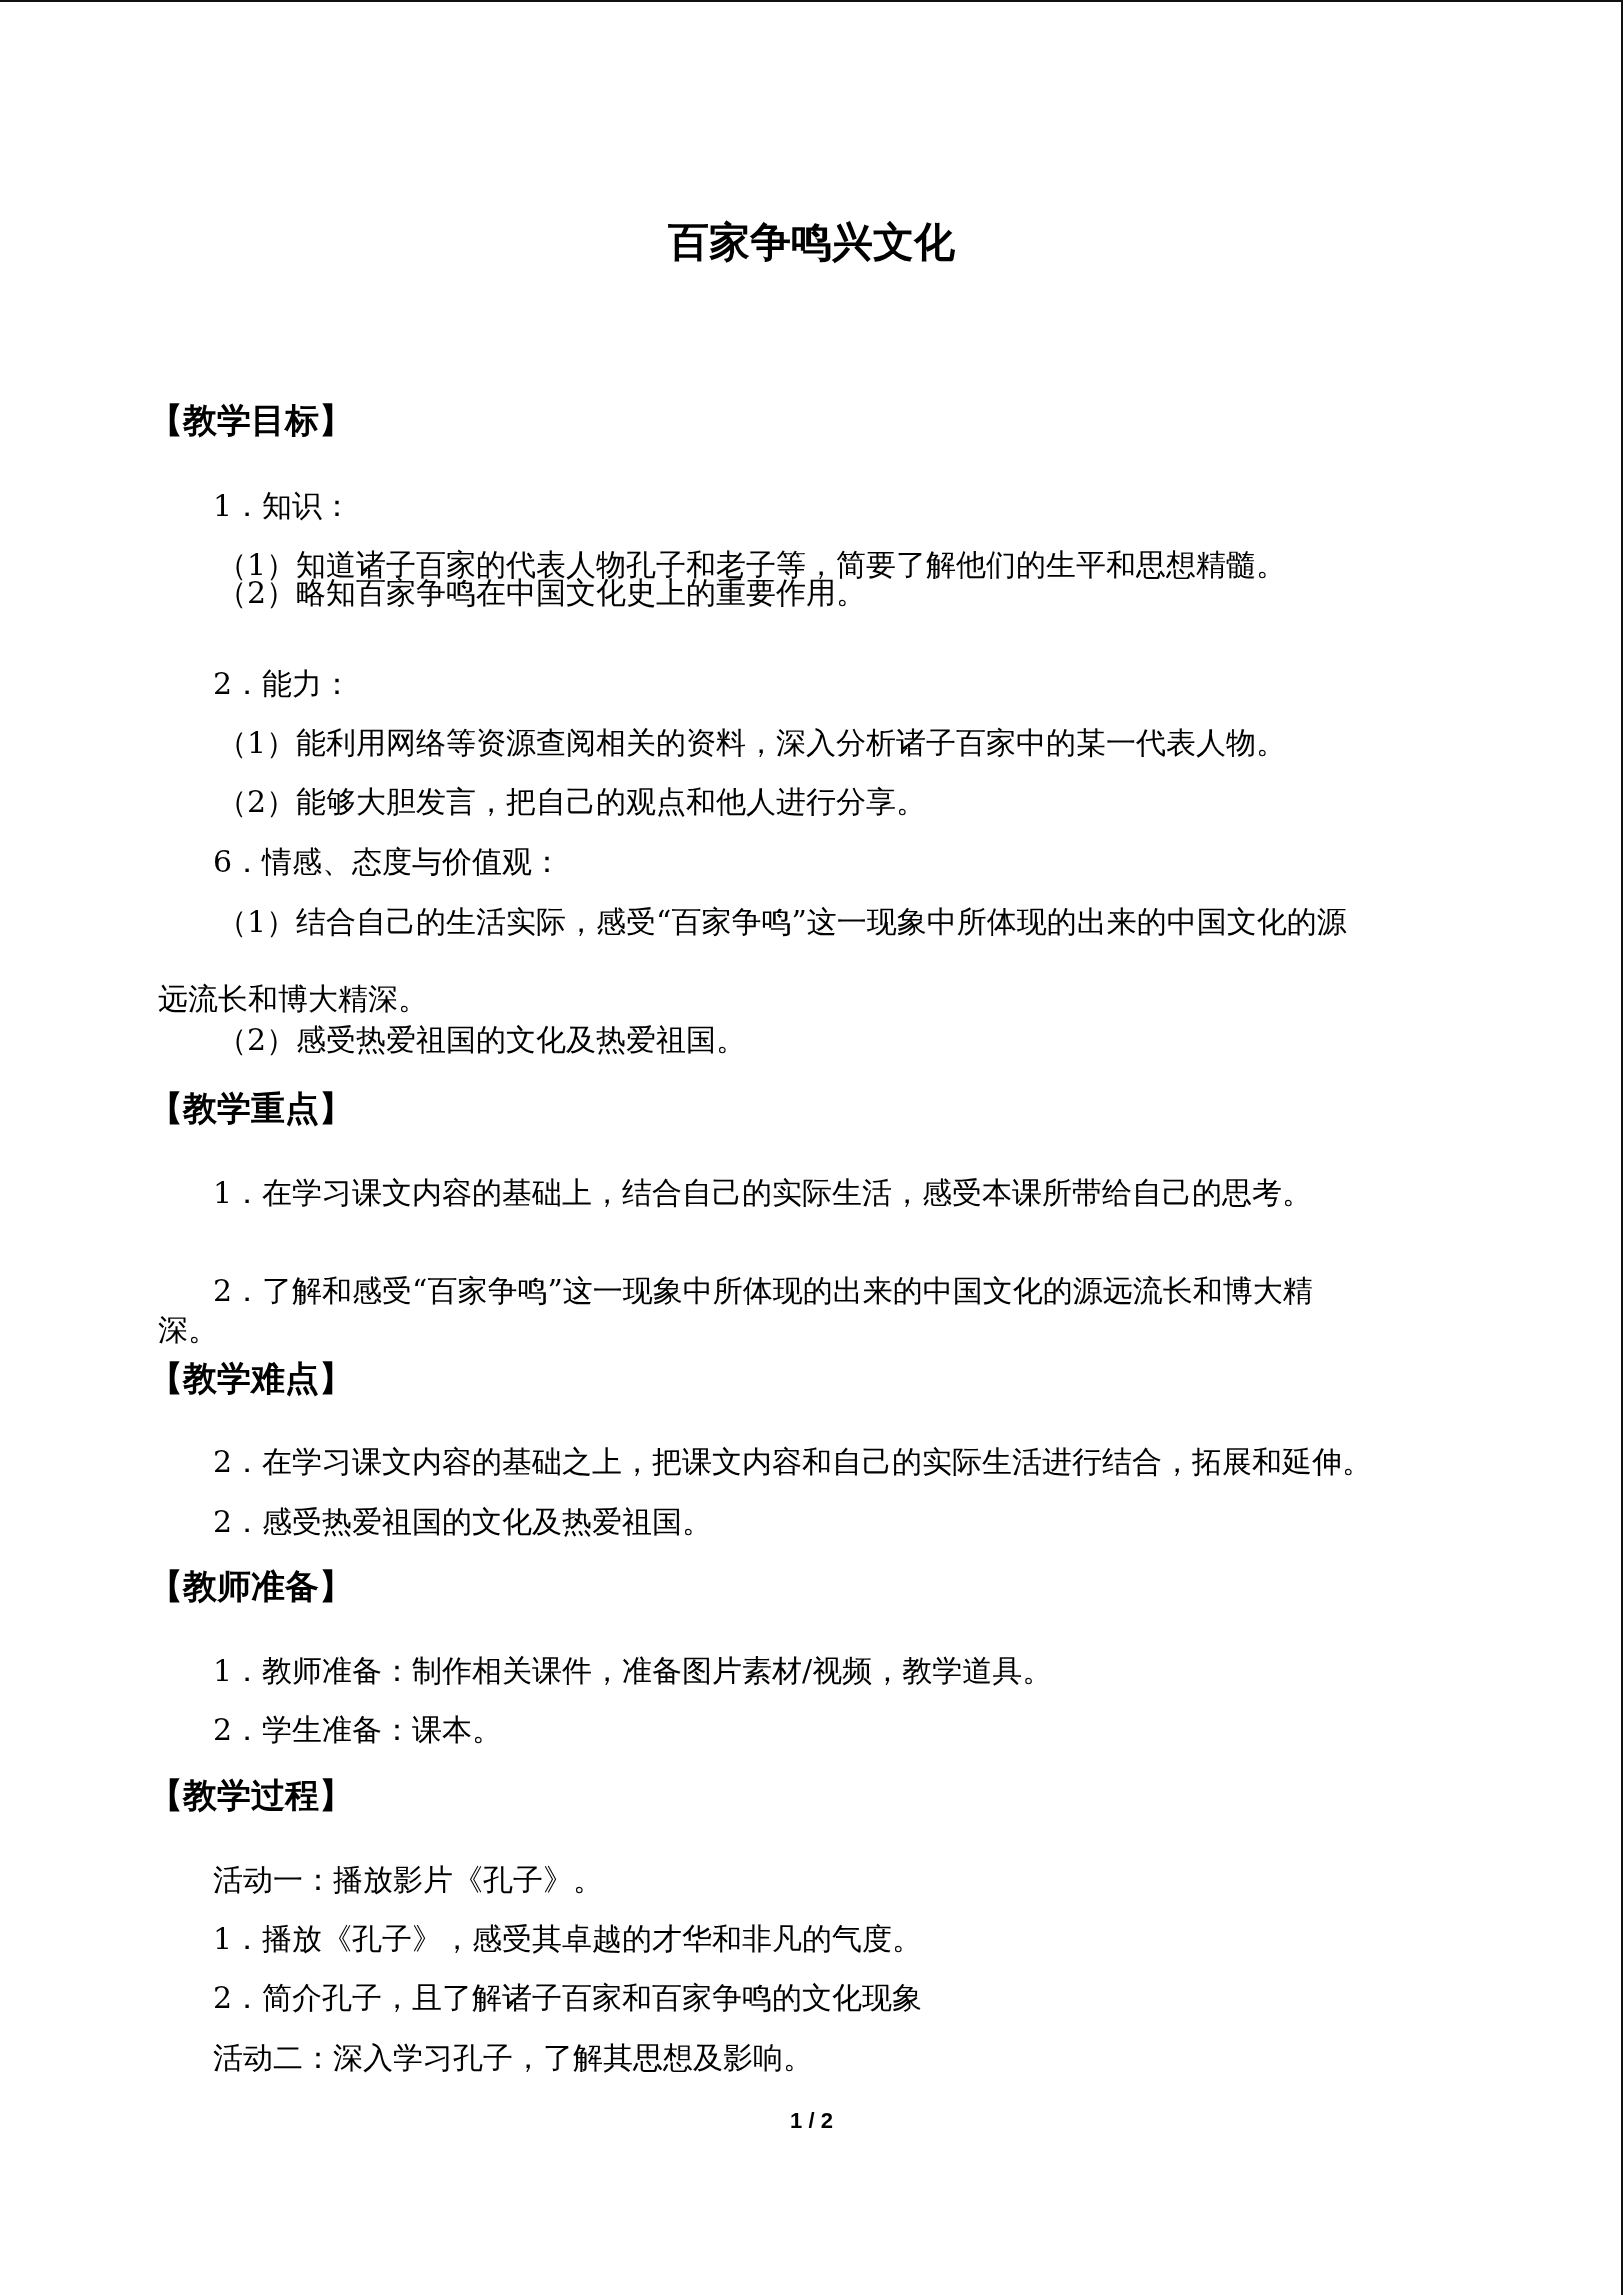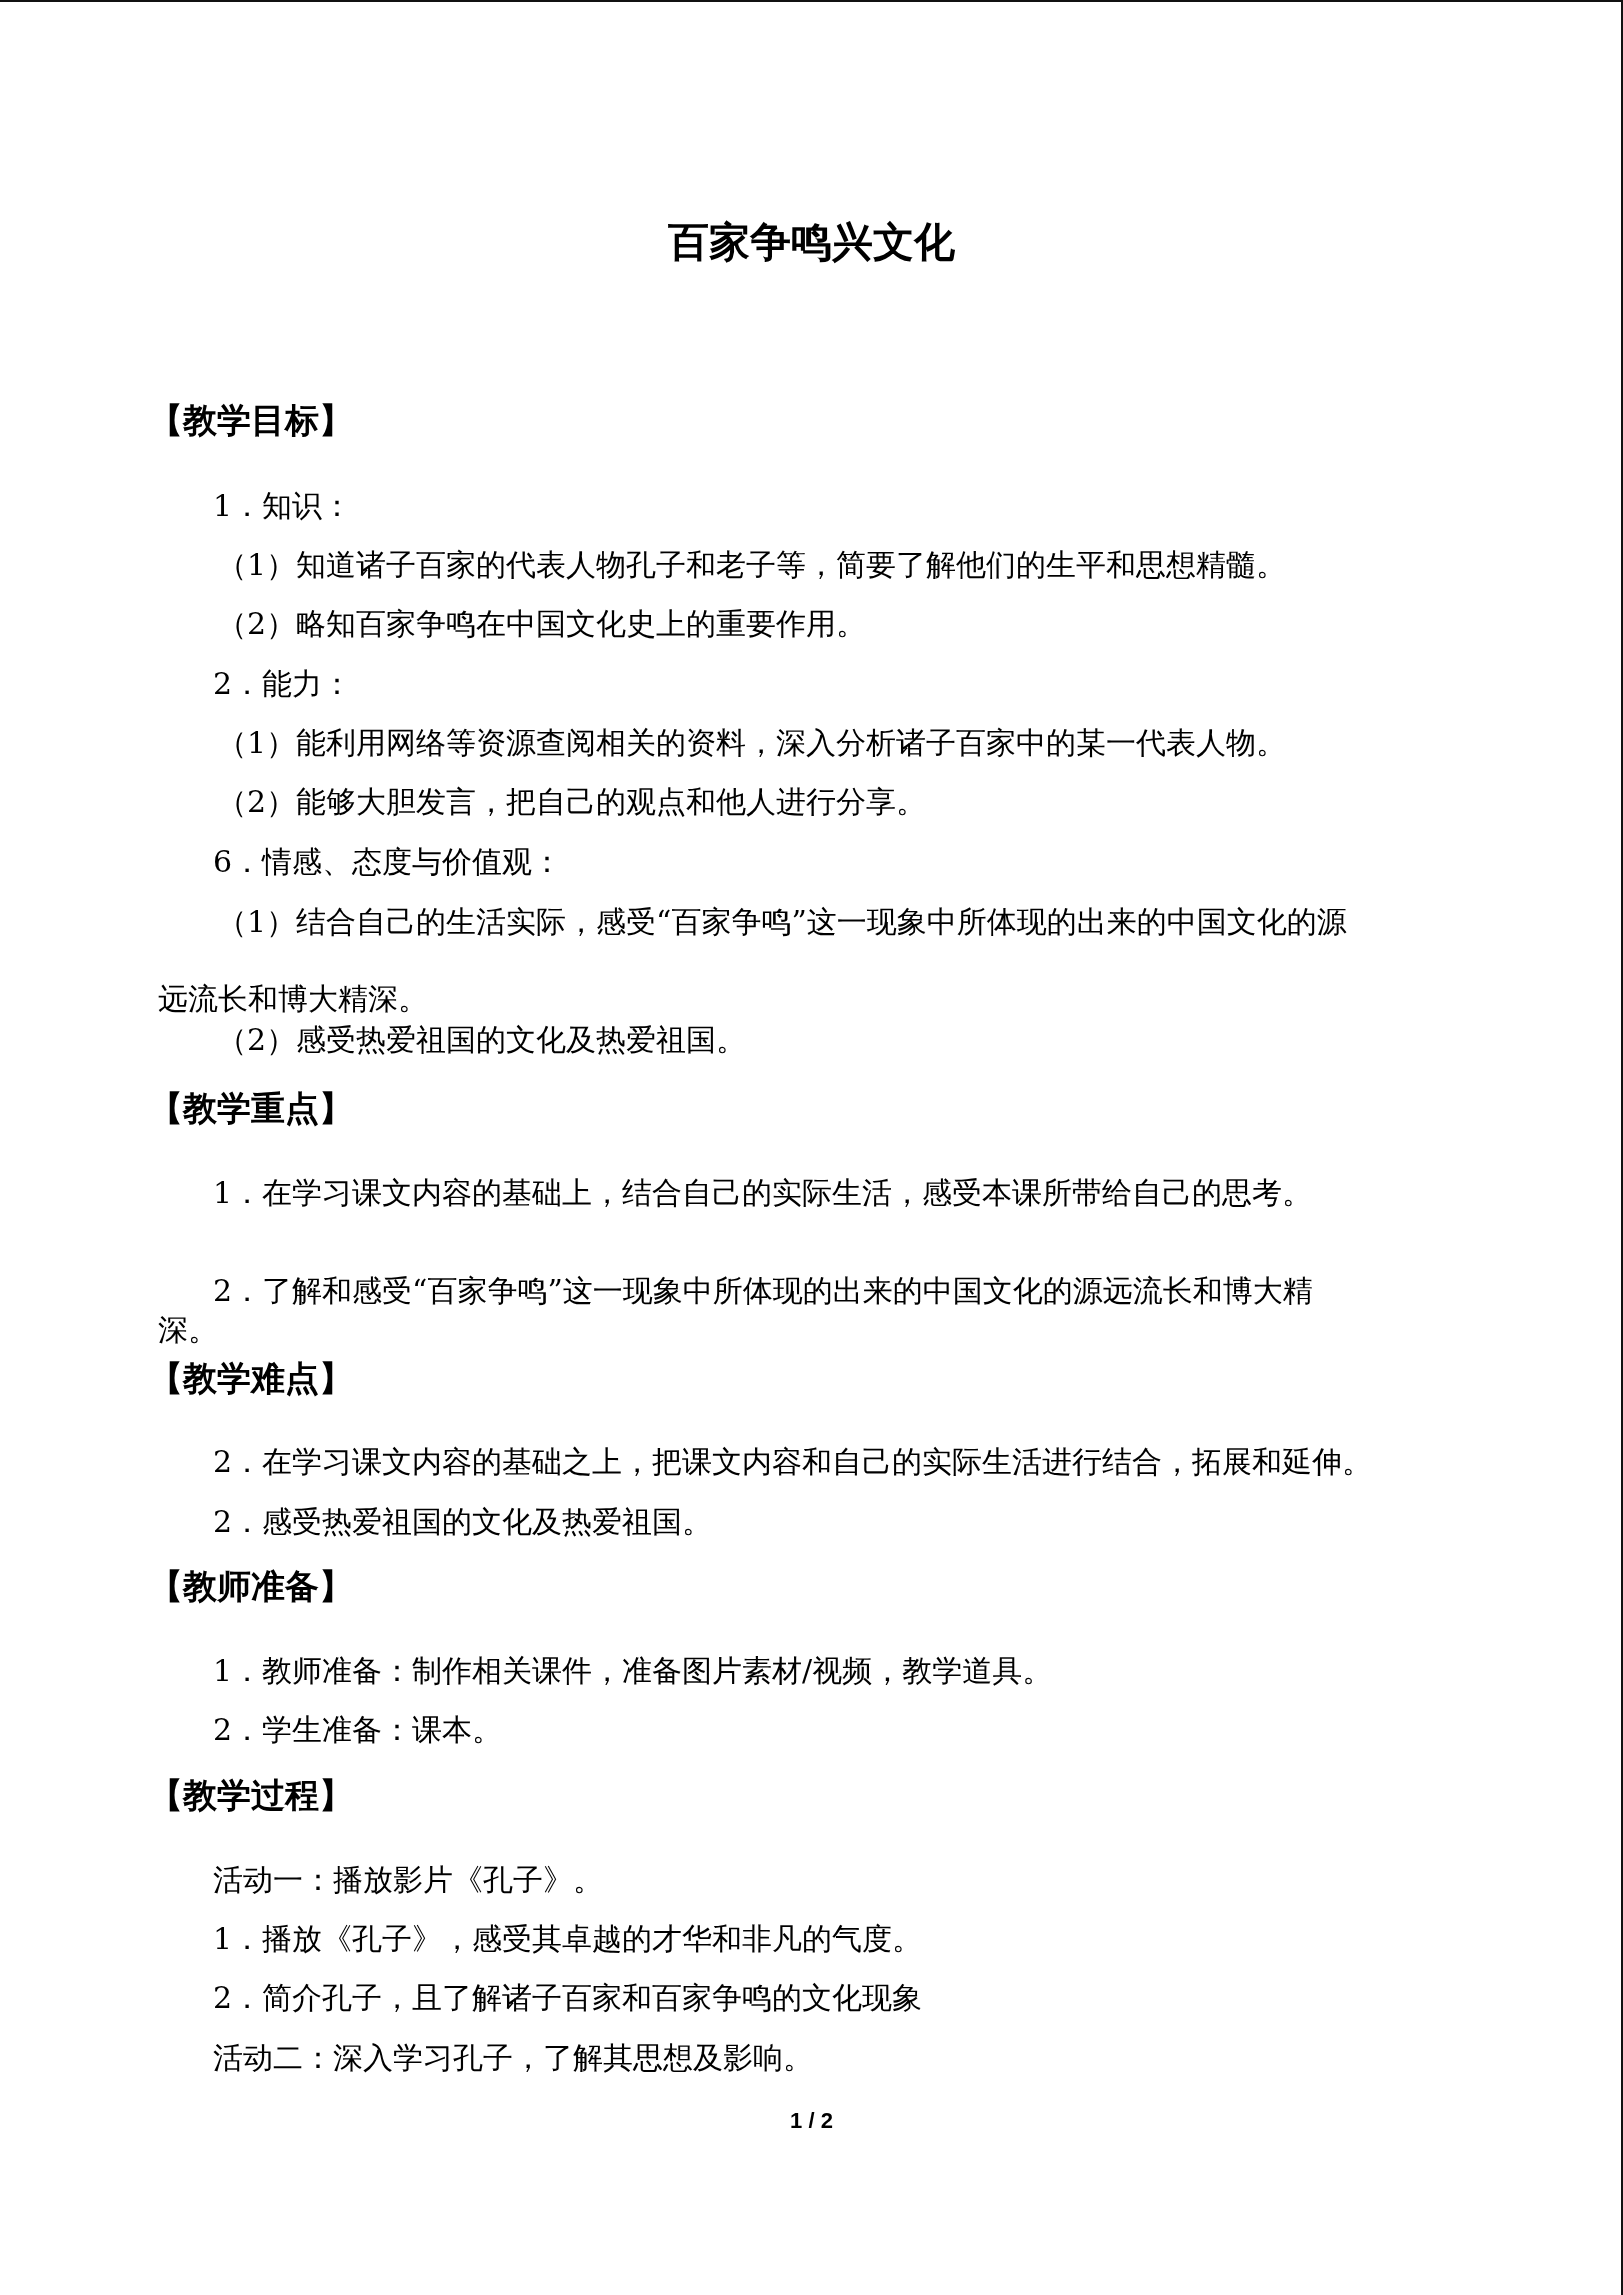--- a/index.html
+++ b/index.html
@@ -36,21 +36,21 @@
 </head>
 <body>
 
 <div class="page">
 
   <div class="t title">百家争鸣兴文化</div>
 
   <div class="t h" style="top:401px;">【教学目标】</div>
   <div class="t ind1" style="top:489px;">1．知识：</div>
   <div class="t ind2" style="top:548px;">（1）知道诸子百家的代表人物孔子和老子等，简要了解他们的生平和思想精髓。</div>
-  <div class="t ind2" style="top:607px;">（2）略知百家争鸣在中国文化史上的重要作用。</div>
+  <div class="t ind2" style="top:576px;">（2）略知百家争鸣在中国文化史上的重要作用。</div>
   <div class="t ind1" style="top:667px;">2．能力：</div>
   <div class="t ind2" style="top:726px;">（1）能利用网络等资源查阅相关的资料，深入分析诸子百家中的某一代表人物。</div>
   <div class="t ind2" style="top:785px;">（2）能够大胆发言，把自己的观点和他人进行分享。</div>
   <div class="t ind1" style="top:845px;">6．情感、态度与价值观：</div>
   <div class="t ind2" style="top:905px;">（1）结合自己的生活实际，感受“百家争鸣”这一现象中所体现的出来的中国文化的源</div>
   <div class="t flush" style="top:964px;">远流长和博大精深。</div>
   <div class="t ind2" style="top:1023px;">（2）感受热爱祖国的文化及热爱祖国。</div>
 
   <div class="t h" style="top:1089px;">【教学重点】</div>
   <div class="t ind1" style="top:1176px;">1．在学习课文内容的基础上，结合自己的实际生活，感受本课所带给自己的思考。</div>

